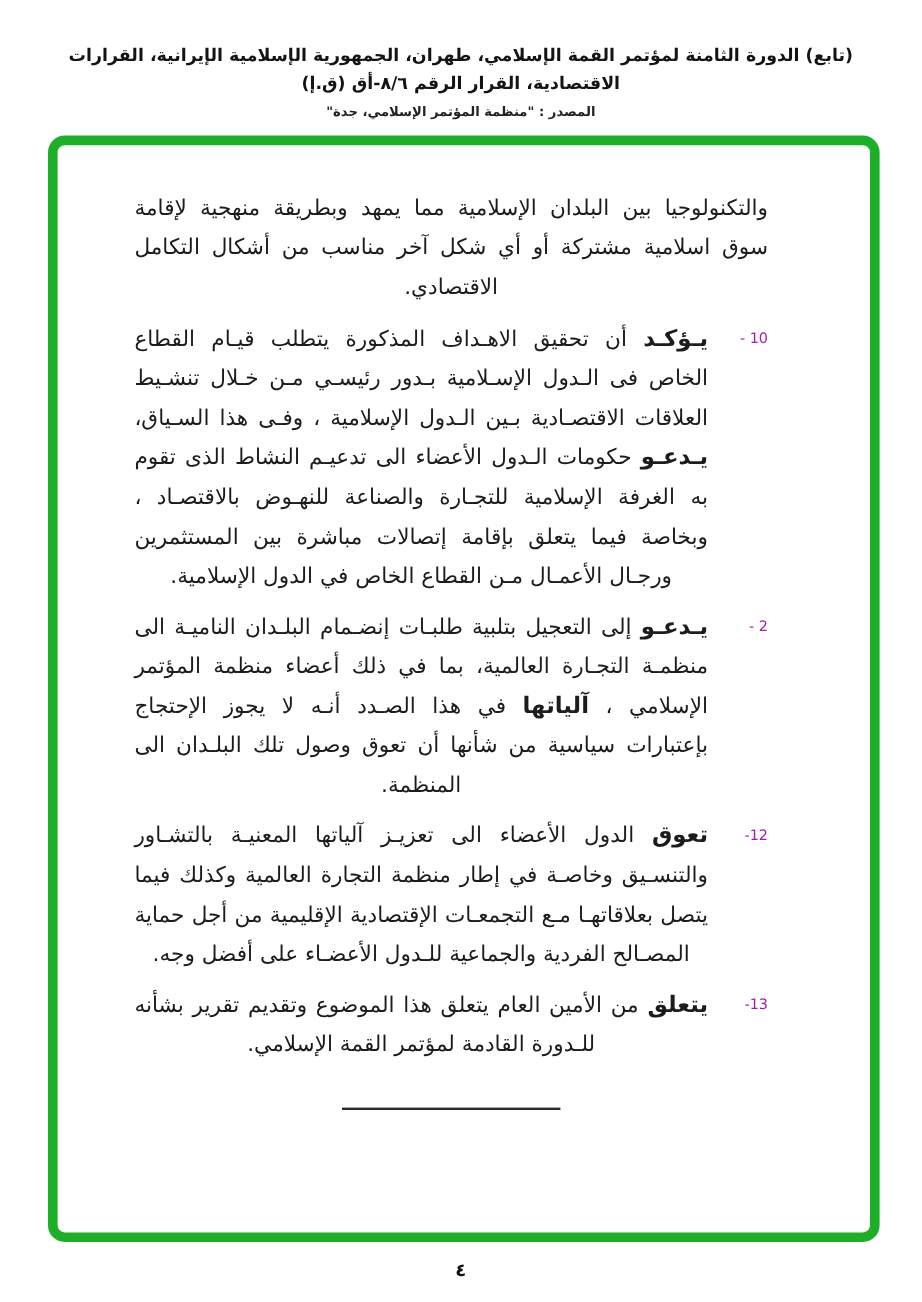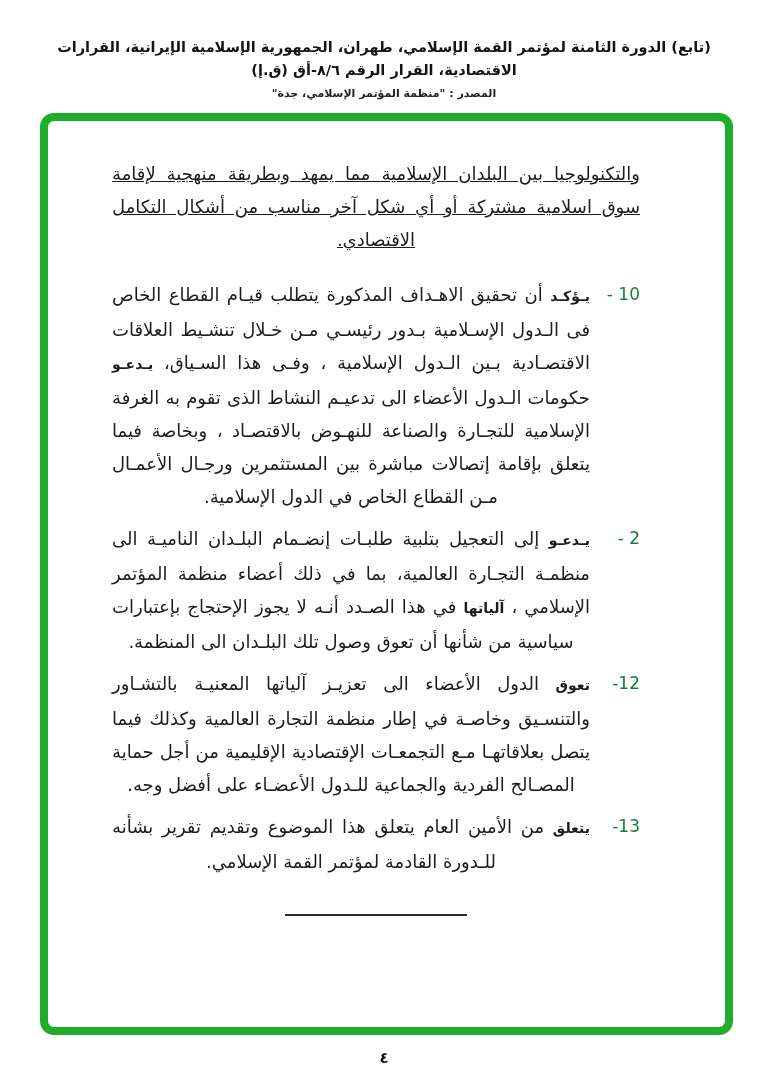--- a/index.html
+++ b/index.html
@@ -46,41 +46,40 @@
     background: #ffffff;
   }
   .content {
     padding: 36px 85px 0 64px;
     font-size: 18px;
     line-height: 33px;
   }
   .intro {
     text-align: justify;
     text-align-last: center;
-    margin-bottom: 22px;
-    text-decoration: underline;
+    margin-bottom: 10px;
   }
   .res-item {
     display: flex;
     margin-bottom: 9px;
   }
   .res-marker {
     flex: 0 0 50px;
     text-align: right;
-    font-size: 17px;
-    color: #15803d;
+    font-size: 12px;
+    color: #a21caf;
   }
   .res-text {
     flex: 1;
     text-align: justify;
     text-align-last: center;
   }
   .lead {
     font-weight: bold;
-    font-size: 14px;
+    font-size: 19px;
     letter-spacing: 0.5px;
   }
   .end-divider {
     width: 182px;
     height: 0;
     border-top: 2px solid #2a2a2a;
     margin: 36px auto 0 auto;
   }
   .page-number {
     position: absolute;

